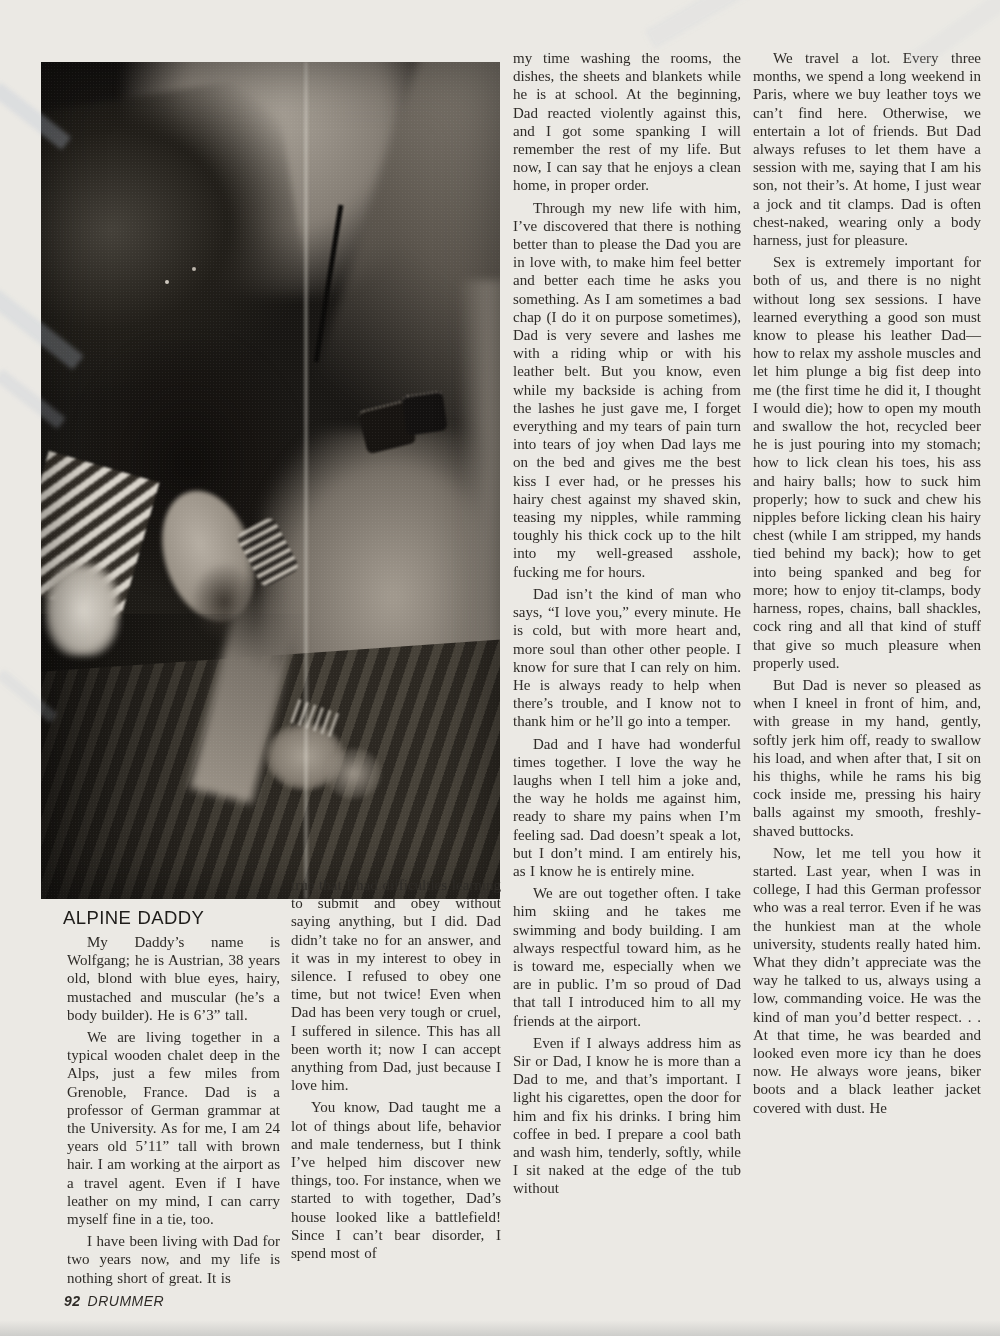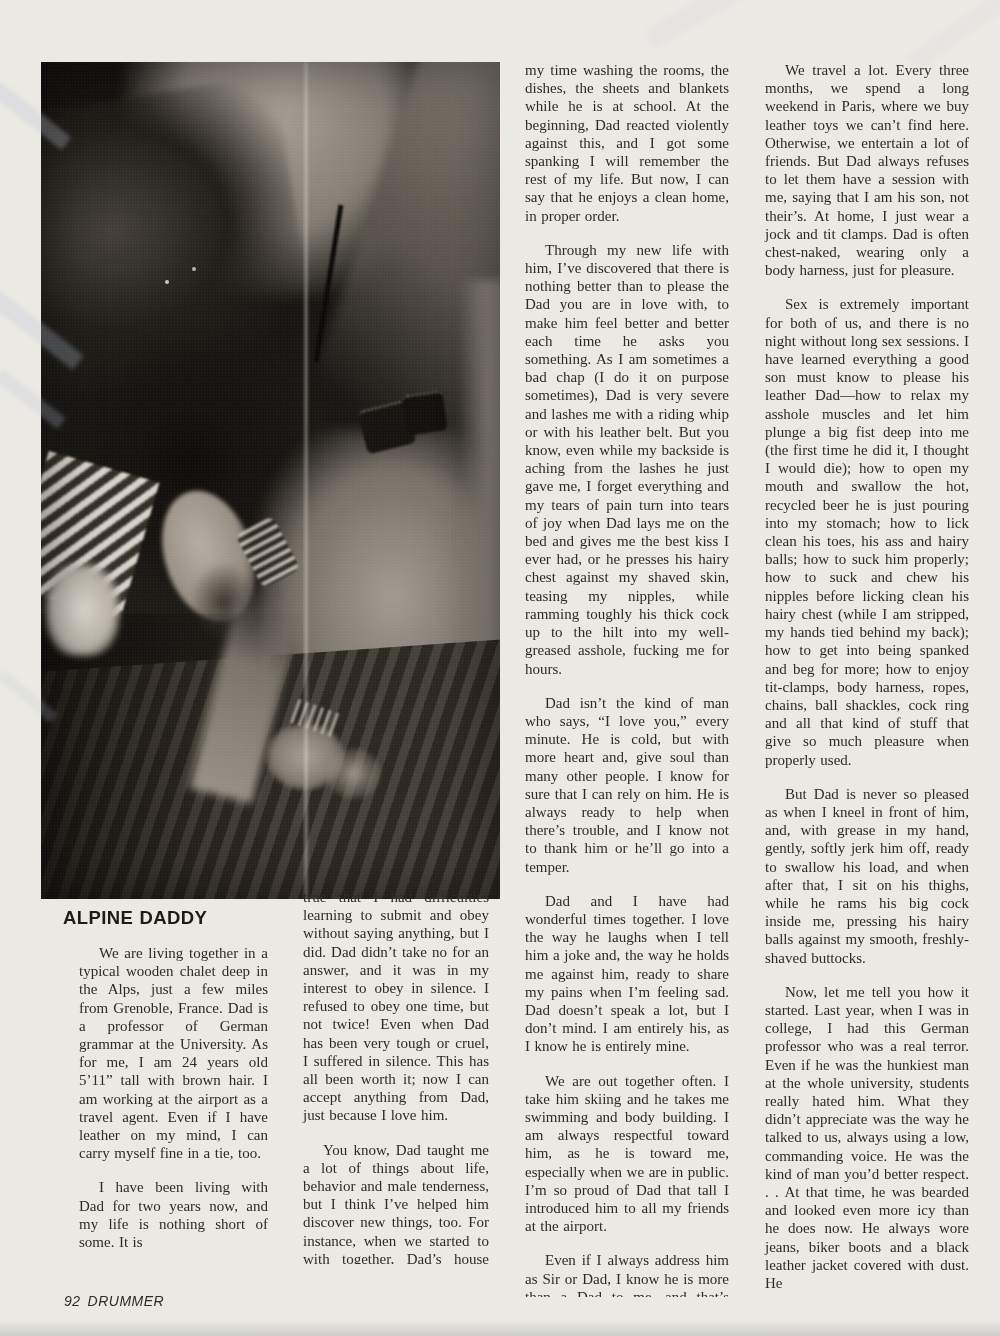--- a/index.html
+++ b/index.html
@@ -7,38 +7,38 @@
     position:relative; width:1000px; height:1336px; margin:0 auto;
     background:#ebe9e4; overflow:hidden;
     font-family:"Liberation Serif", serif; color:#2e2b27;
   }
   
   .col{
     position:absolute; text-align:justify;
     font-size:15px; line-height:18.2px; word-spacing:0.05em;
     overflow:hidden;
   }
-  .col p{margin:16px; text-indent:20px;}
+  .col p{margin:4px; text-indent:20px;}
   .col p.cont{text-indent:0;}
   .col1{left:63px;  top:908px; width:221px; height:384px;}
   .col2{left:287px; top:872px; width:218px; height:392px;}
   .col3{left:509px; top:45px;  width:236px; height:1252px;}
   .col4{left:749px; top:45px;  width:236px; height:1252px;}
   .article-title{
-    font-family:"Liberation Sans", sans-serif; font-weight:bold;
+    font-family:"Liberation Sans", sans-serif; font-weight:normal;
     font-size:18.5px; letter-spacing:0.4px; color:#1e1c19;
     margin:0 0 5px 0; line-height:20px;
   }
   
   .footer{
     position:absolute; left:64px; top:1293px;
     font-family:"Liberation Sans", sans-serif; font-size:14px;
     font-style:italic; color:#2e2b27; letter-spacing:0.5px;
   }
-  .footer .pn{font-weight:normal; margin-right:7px;}
+  .footer .pn{font-weight:bold; margin-right:7px;}
   
   .photo{
     position:absolute; left:41px; top:62px; width:459px; height:837px;
     background:linear-gradient(180deg,#141210 0%,#1b1916 50%,#242019 100%);
     overflow:hidden;
   }
   .photo .sh{position:absolute;}
   .ph-skin-top{left:18%;top:-6%;width:70%;height:34%;
     background:radial-gradient(ellipse at 50% 35%,#a59e94 0%,#847d74 45%,rgba(40,36,31,0) 75%);
     filter:blur(6px);}
@@ -139,33 +139,34 @@
     <div class="sh ph-hand1"></div>
     <div class="sh ph-hand2"></div>
     <div class="sh ph-chain"></div>
     <div class="sh ph-fold"></div>
     <div class="sh ph-grain"></div>
     <div class="sh ph-vignette"></div>
   </div>
 
   <div class="col col1">
     <h2 class="article-title">ALPINE DADDY</h2>
+    <p>My Daddy’s name is Wolfgang; he is Austrian, 38 years old, blond with blue eyes, hairy, mustached and muscular (he’s a body builder). He is 6’3” tall.</p>
     <p>We are living together in a typical wooden chalet deep in the Alps, just a few miles from Grenoble, France. Dad is a professor of German grammar at the University. As for me, I am 24 years old 5’11” tall with brown hair. I am working at the airport as a travel agent. Even if I have leather on my mind, I can carry myself fine in a tie, too.</p>
-    <p>I have been living with Dad for two years now, and my life is nothing short of some. It is</p>
+    <p>I have been living with Dad for two years now, and my life is nothing short of great. It is</p>
   </div>
 
   <div class="col col2">
     <p class="cont">true that I had difficulties learning to submit and obey without saying anything, but I did. Dad didn’t take no for an answer, and it was in my interest to obey in silence. I refused to obey one time, but not twice! Even when Dad has been very tough or cruel, I suffered in silence. This has all been worth it; now I can accept anything from Dad, just because I love him.</p>
     <p>You know, Dad taught me a lot of things about life, behavior and male tenderness, but I think I’ve helped him discover new things, too. For instance, when we started to with together, Dad’s house looked like a battlefield! Since I can’t bear disorder, I spend most of</p>
   </div>
 
   <div class="col col3">
     <p class="cont">my time washing the rooms, the dishes, the sheets and blankets while he is at school. At the beginning, Dad reacted violently against this, and I got some spanking I will remember the rest of my life. But now, I can say that he enjoys a clean home, in proper order.</p>
     <p>Through my new life with him, I’ve discovered that there is nothing better than to please the Dad you are in love with, to make him feel better and better each time he asks you something. As I am sometimes a bad chap (I do it on purpose sometimes), Dad is very severe and lashes me with a riding whip or with his leather belt. But you know, even while my backside is aching from the lashes he just gave me, I forget everything and my tears of pain turn into tears of joy when Dad lays me on the bed and gives me the best kiss I ever had, or he presses his hairy chest against my shaved skin, teasing my nipples, while ramming toughly his thick cock up to the hilt into my well-greased asshole, fucking me for hours.</p>
-    <p>Dad isn’t the kind of man who says, “I love you,” every minute. He is cold, but with more heart and, give soul than many other people. I know for sure that I can rely on him. He is always ready to help when there’s trouble, and I know not to thank him or he’ll go into a temper.</p>
+    <p>Dad isn’t the kind of man who says, “I love you,” every minute. He is cold, but with more heart and, more soul than other other people. I know for sure that I can rely on him. He is always ready to help when there’s trouble, and I know not to thank him or he’ll go into a temper.</p>
     <p>Dad and I have had wonderful times together. I love the way he laughs when I tell him a joke and, the way he holds me against him, ready to share my pains when I’m feeling sad. Dad doesn’t speak a lot, but I don’t mind. I am entirely his, as I know he is entirely mine.</p>
     <p>We are out together often. I take him skiing and he takes me swimming and body building. I am always respectful toward him, as he is toward me, especially when we are in public. I’m so proud of Dad that tall I introduced him to all my friends at the airport.</p>
     <p>Even if I always address him as Sir or Dad, I know he is more than a Dad to me, and that’s important. I light his cigarettes, open the door for him and fix his drinks. I bring him coffee in bed. I prepare a cool bath and wash him, tenderly, softly, while I sit naked at the edge of the tub without</p>
   </div>
 
   <div class="col col4">
     <p>We travel a lot. Every three months, we spend a long weekend in Paris, where we buy leather toys we can’t find here. Otherwise, we entertain a lot of friends. But Dad always refuses to let them have a session with me, saying that I am his son, not their’s. At home, I just wear a jock and tit clamps. Dad is often chest-naked, wearing only a body harness, just for pleasure.</p>
     <p>Sex is extremely important for both of us, and there is no night without long sex sessions. I have learned everything a good son must know to please his leather Dad—how to relax my asshole muscles and let him plunge a big fist deep into me (the first time he did it, I thought I would die); how to open my mouth and swallow the hot, recycled beer he is just pouring into my stomach; how to lick clean his toes, his ass and hairy balls; how to suck him properly; how to suck and chew his nipples before licking clean his hairy chest (while I am stripped, my hands tied behind my back); how to get into being spanked and beg for more; how to enjoy tit-clamps, body harness, ropes, chains, ball shackles, cock ring and all that kind of stuff that give so much pleasure when properly used.</p>
     <p>But Dad is never so pleased as when I kneel in front of him, and, with grease in my hand, gently, softly jerk him off, ready to swallow his load, and when after that, I sit on his thighs, while he rams his big cock inside me, pressing his hairy balls against my smooth, freshly-shaved buttocks.</p>
     <p>Now, let me tell you how it started. Last year, when I was in college, I had this German professor who was a real terror. Even if he was the hunkiest man at the whole university, students really hated him. What they didn’t appreciate was the way he talked to us, always using a low, commanding voice. He was the kind of man you’d better respect. . . At that time, he was bearded and looked even more icy than he does now. He always wore jeans, biker boots and a black leather jacket covered with dust. He</p>

